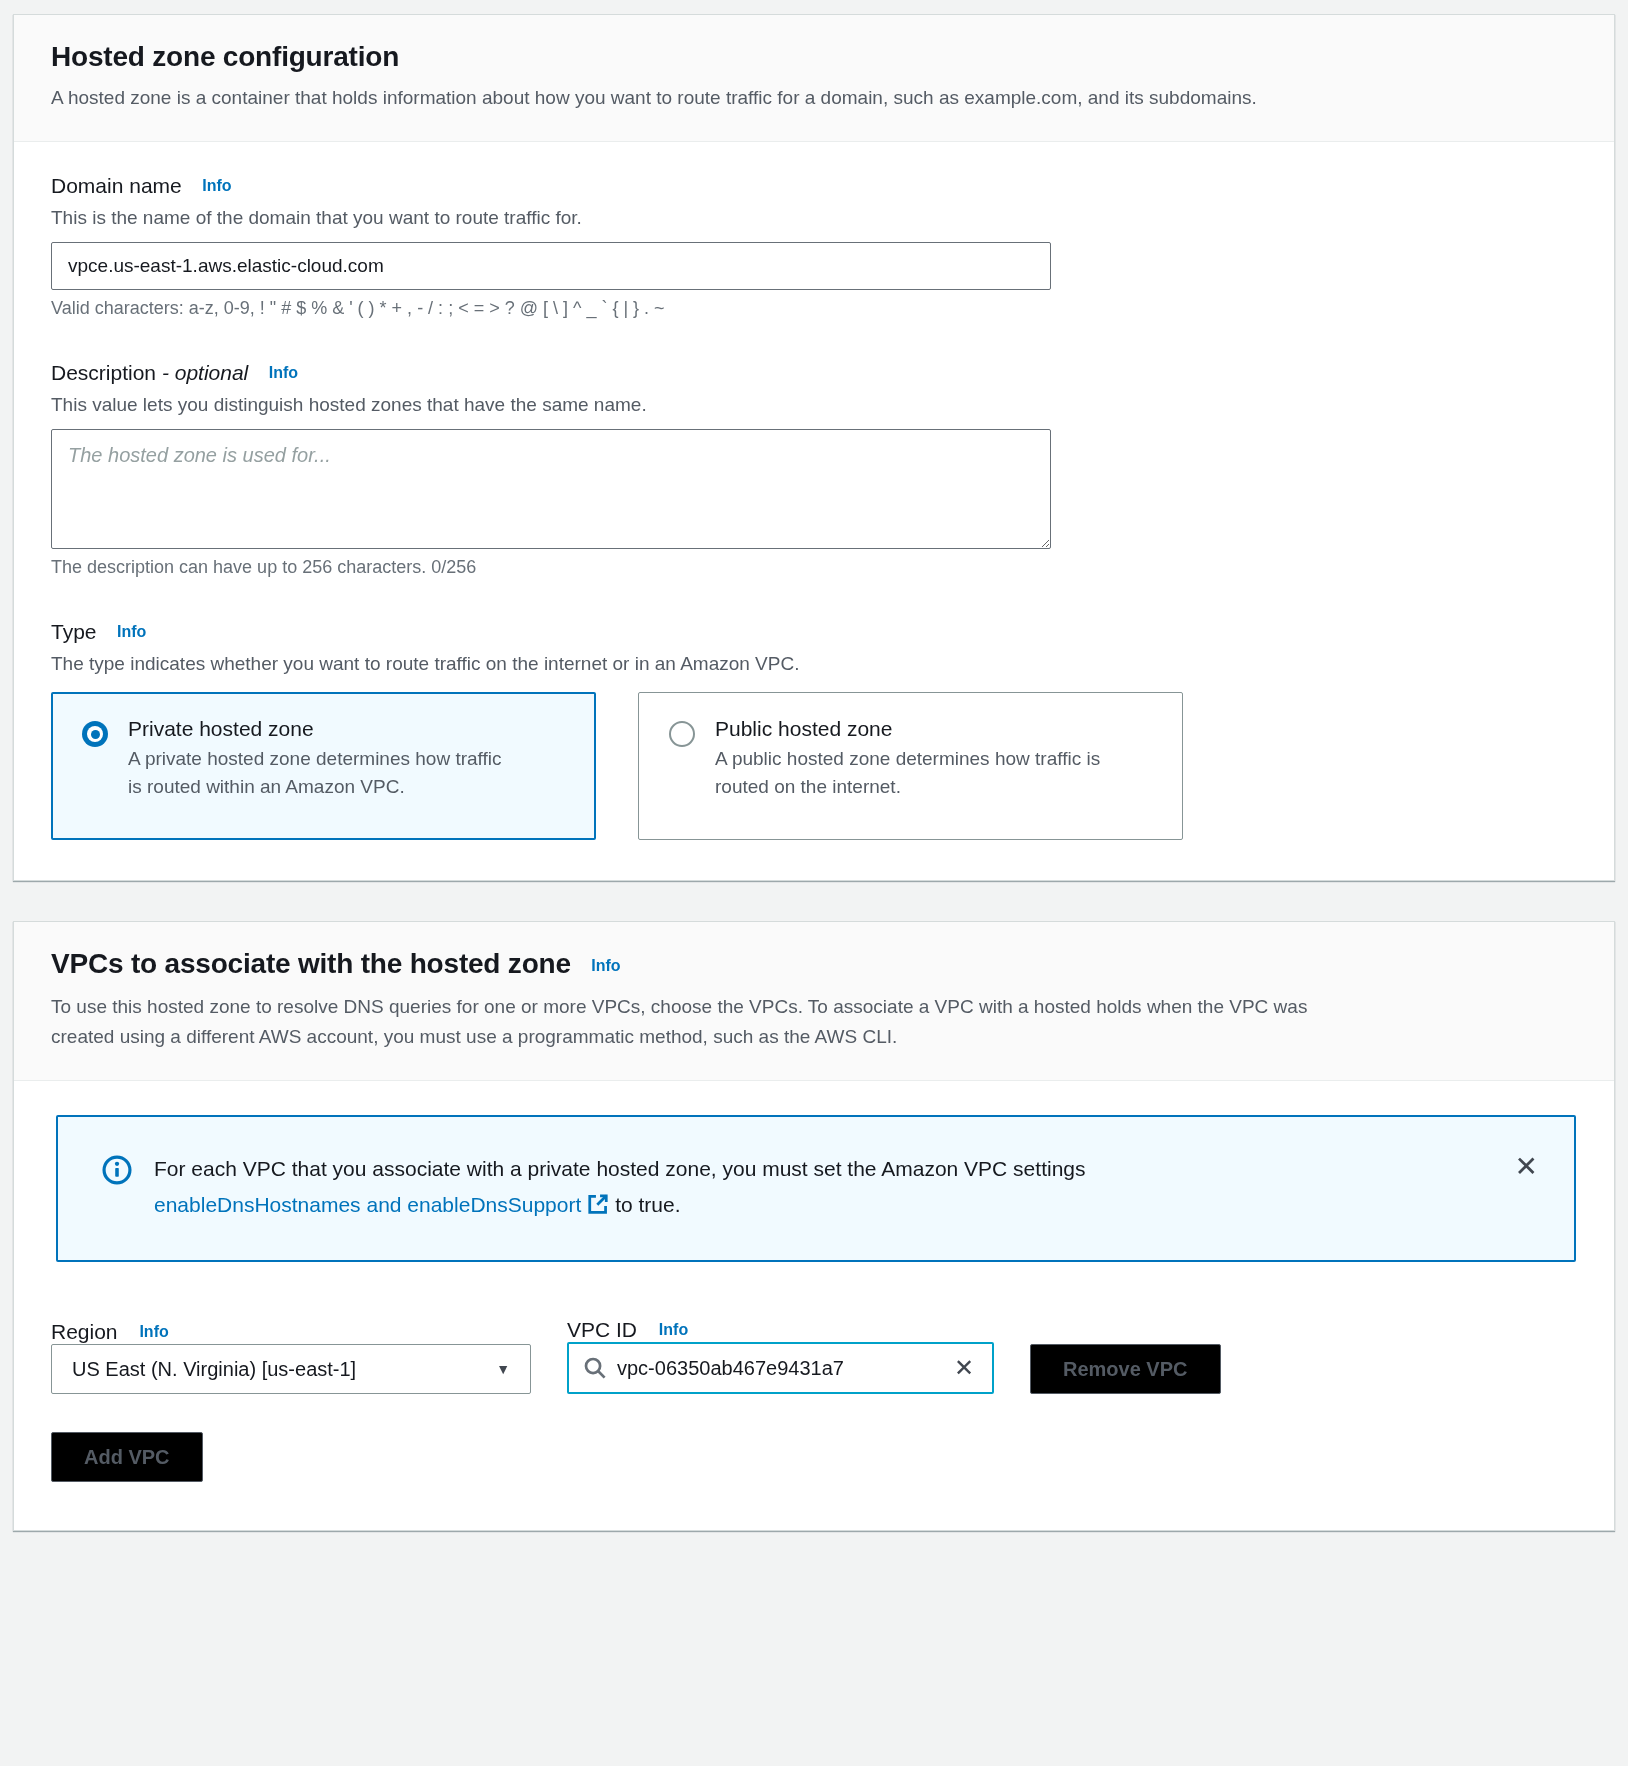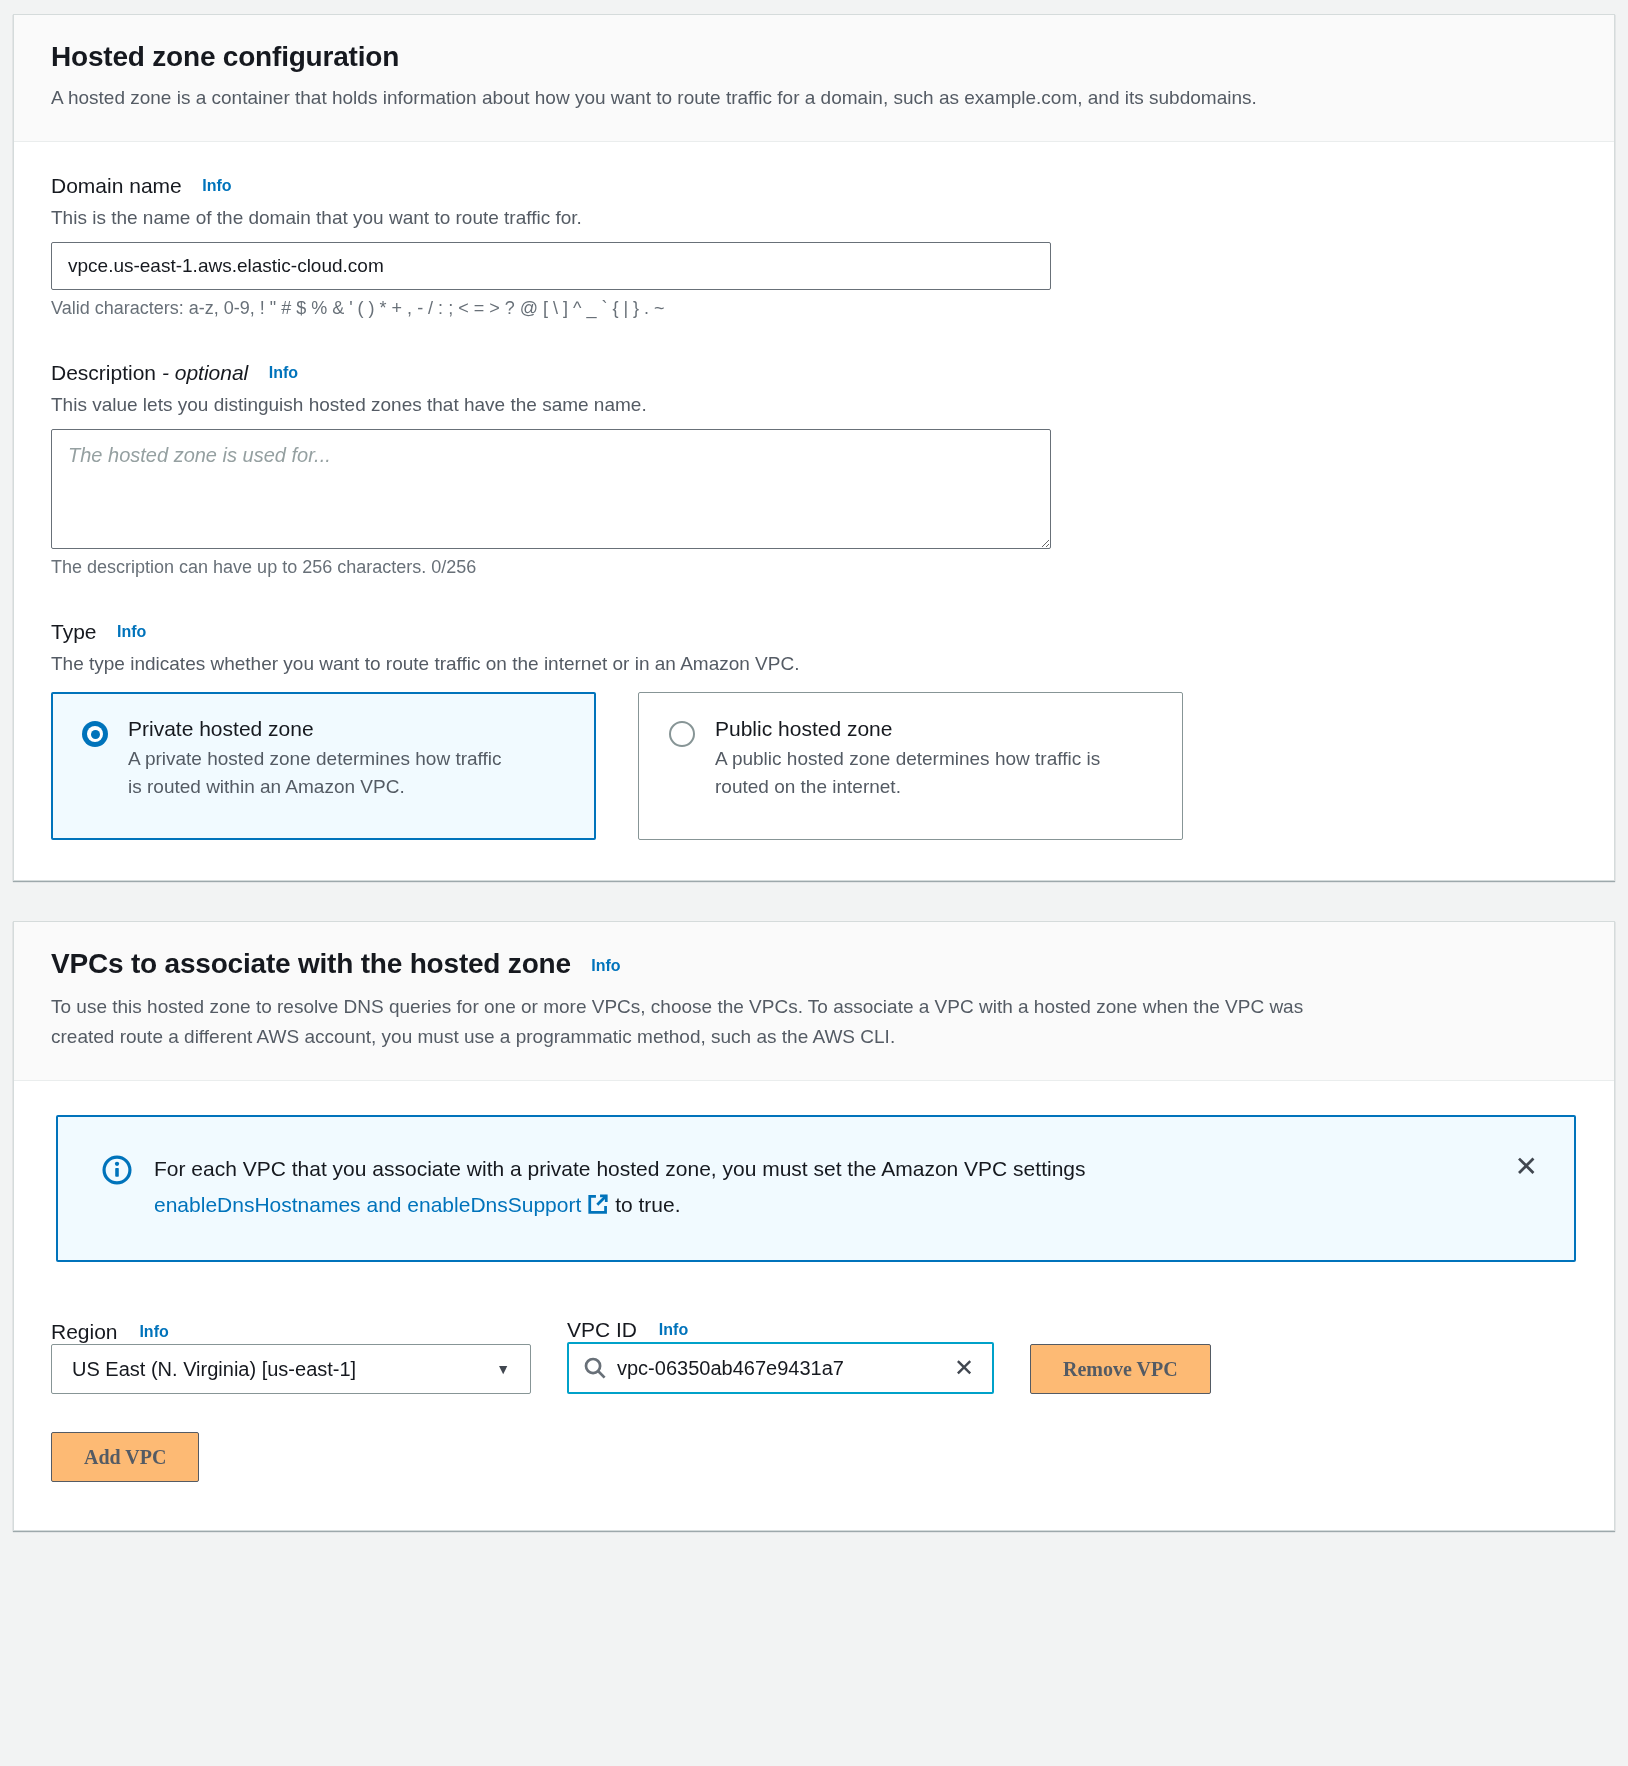--- a/index.html
+++ b/index.html
@@ -199,25 +199,25 @@
   .clear-btn {
     background: none; border: none;
     font-size: 24px; color: #414750;
     cursor: pointer; padding: 0 4px;
   }
 
   .btn {
     height: 50px;
     border: 1px solid #545b64;
     border-radius: 2px;
-    background: #fdba74;
+    background: #000000;
     color: #545b64;
     font-size: 20px;
     font-weight: 700;
-    font-family: Liberation Serif, serif;
+    font-family: Liberation Sans, sans-serif;
     padding: 0 32px;
     cursor: pointer;
   }
   .add-vpc { margin-top: 38px; margin-bottom: 8px; }
 </style>
 </head>
 <body>
 
 <div class="page">
 
@@ -281,21 +281,21 @@
         </div>
       </div>
 
     </div>
   </section>
 
   <section class="card">
     <div class="card-header">
       <h1 style="display:inline;" class="card-title">VPCs to associate with the hosted zone</h1>
       <a class="info-link">Info</a>
-      <p class="desc" style="max-width:1310px; margin-top:12px;">To use this hosted zone to resolve DNS queries for one or more VPCs, choose the VPCs. To associate a VPC with a hosted zone when the VPC was created route a different AWS account, you must use a programmatic method, such as the AWS CLI.</p>
+      <p class="desc" style="max-width:1310px; margin-top:12px;">To use this hosted zone to resolve DNS queries for one or more VPCs, choose the VPCs. To associate a VPC with a hosted holds when the VPC was created using a different AWS account, you must use a programmatic method, such as the AWS CLI.</p>
     </div>
 
     <div class="card-content" style="padding-top:34px;">
 
       
       <div class="alert">
         <span class="alert-icon">
           <svg width="30" height="30" viewBox="0 0 16 16">
             <circle cx="8" cy="8" r="6.9" fill="none" stroke="#0073bb" stroke-width="1.7"></circle>
             <rect x="7.05" y="6.9" width="1.9" height="4.7" rx="0.4" fill="#0073bb"></rect>

